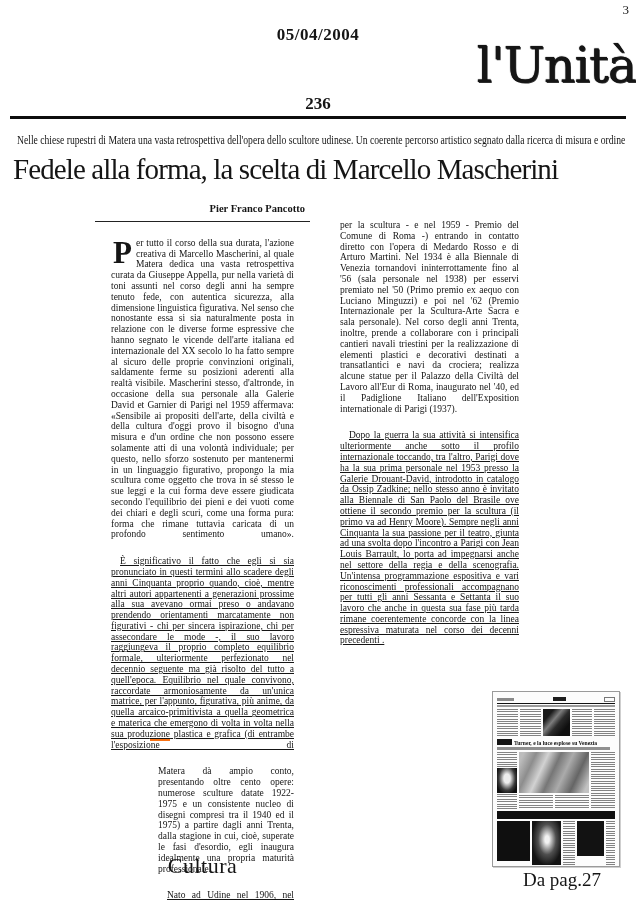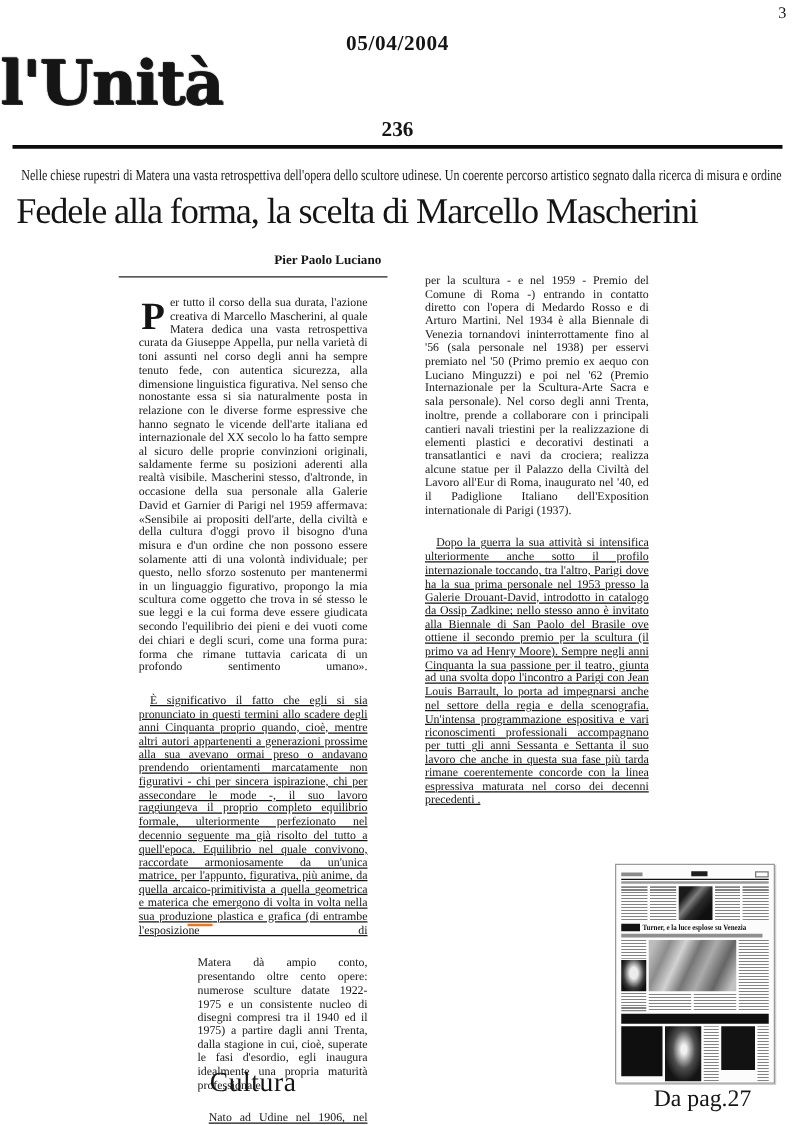--- a/index.html
+++ b/index.html
@@ -5,23 +5,23 @@
   html,body{margin:0;padding:0;background:#e8e8e8;}
   .page{
     position:relative;width:636px;height:900px;background:#ffffff;
     font-family:"Liberation Serif","DejaVu Serif",serif;color:#151515;
     overflow:hidden;margin:0 auto;
   }
   
   .pagenum{position:absolute;top:2px;right:7px;font-size:13px;}
   .hdr-date{position:absolute;top:25px;left:0;width:100%;text-align:center;
     font-size:17px;font-weight:bold;letter-spacing:.5px;}
-  .masthead{position:absolute;top:40px;left:0;width:100%;text-align:left;
+  .masthead{position:absolute;top:40px;left:0;width:100%;text-align:right;
     font-family:"DejaVu Serif","Liberation Serif",serif;
-    font-size:49px;line-height:52px;font-weight:bold;letter-spacing:-1px;
+    font-size:49px;line-height:52px;font-weight:normal;letter-spacing:-1px;
     text-shadow:0 0 1px #000, 1px 1px 0 #333;}
   .hdr-edition{position:absolute;top:94px;left:0;width:100%;text-align:center;
     font-size:17px;font-weight:bold;}
   .top-rule{position:absolute;top:116px;left:10px;width:616px;height:3px;background:#0d0d0d;}
   
   .strapline{position:absolute;top:133px;left:17px;width:760px;
     font-size:12.2px;white-space:nowrap;transform:scaleX(0.79);transform-origin:0 0;}
   .headline{position:absolute;top:152px;left:13px;width:620px;
     font-size:29px;letter-spacing:-.9px;line-height:34px;white-space:nowrap;}
   
@@ -94,21 +94,21 @@
   <div class="hdr-date">05/04/2004</div>
   <div class="masthead">l'Unità</div>
   <div class="hdr-edition">236</div>
   <div class="top-rule"></div>
 
   <div class="strapline">Nelle chiese rupestri di Matera una vasta retrospettiva dell'opera dello scultore udinese. Un coerente percorso artistico segnato dalla ricerca di misura e ordine</div>
   <h1 class="headline" style="margin:0;font-weight:normal;">Fedele alla forma, la scelta di Marcello Mascherini</h1>
 
   <div class="cols">
     <div class="col col1">
-      <div class="byline">Pier Paolo Luciano</div>
+      <div class="byline">Pier Franco Pancotto</div>
       <div class="byline-rule"></div>
       <div class="seg cont">
         <span class="dropcap">P</span><span>er tutto il corso della sua durata, l'azione creativa di Marcello Mascherini, al quale Matera dedica una vasta retrospettiva curata da Giuseppe Appella, pur nella varietà di toni assunti nel corso degli anni ha sempre tenuto fede, con autentica sicurezza, alla dimensione linguistica figurativa. Nel senso che nonostante essa si sia naturalmente posta in relazione con le diverse forme espressive che hanno segnato le vicende dell'arte italiana ed internazionale del XX secolo lo ha fatto sempre al sicuro delle proprie convinzioni originali, saldamente ferme su posizioni aderenti alla realtà visibile. Mascherini stesso, d'altronde, in occasione della sua personale alla Galerie David et Garnier di Parigi nel 1959 affermava: «Sensibile ai propositi dell'arte, della civiltà e della cultura d'oggi provo il bisogno d'una misura e d'un ordine che non possono essere solamente atti di una volontà individuale; per questo, nello sforzo sostenuto per mantenermi in un linguaggio figurativo, propongo la mia scultura come oggetto che trova in sé stesso le sue leggi e la cui forma deve essere giudicata secondo l'equilibrio dei pieni e dei vuoti come dei chiari e degli scuri, come una forma pura: forma che rimane tuttavia caricata di un profondo sentimento umano».</span>
       </div>
       <div class="seg para cont">È significativo il fatto che egli si sia pronunciato in questi termini allo scadere degli anni Cinquanta proprio quando, cioè, mentre altri autori appartenenti a generazioni prossime alla sua avevano ormai preso o andavano prendendo orientamenti marcatamente non figurativi - chi per sincera ispirazione, chi per assecondare le mode -, il suo lavoro raggiungeva il proprio completo equilibrio formale, ulteriormente perfezionato nel decennio seguente ma già risolto del tutto a quell'epoca. Equilibrio nel quale convivono, raccordate armoniosamente da un'unica matrice, per l'appunto, figurativa, più anime, da quella arcaico-primitivista a quella geometrica e materica che emergono di volta in volta nella sua produ<span class="pen-underline">zione</span> plastica e grafica (di entrambe l'esposizione di</div>
       <div class="seg inset">Matera dà ampio conto, presentando oltre cento opere: numerose sculture datate 1922-1975 e un consistente nucleo di disegni compresi tra il 1940 ed il 1975) a partire dagli anni Trenta, dalla stagione in cui, cioè, superate le fasi d'esordio, egli inaugura idealmente una propria maturità professionale.</div>
       <div class="seg inset para cont">Nato ad Udine nel 1906, nel 1912 Mascherini si trasferisce con la famiglia a Trieste ove tranne qualche intervallo, come quello ad Isernia avvenuto in coincidenza col primo conflitto mondiale, spende l'intera sua esistenza fino al 1983, anno in cui la morte lo coglie a Padova. A Trieste frequenta la sezione «scultori</div>
       <div class="seg cont">ornatisti» dell'Istituto Tecnico Industriale Alessandro Volta ove è allievo di Alfonso Canciani e, quasi contemporaneamente, entra come apprendista nello studio di Franco Atschko; nel 1925 esordisce ad una collettiva promossa dal Circolo Artistico seguita da altre mostre, compresa una individuale al Circolo Alessandro Manzoni (con Oreste Dorbes). Nel 1931 partecipa alla Quadriennale di Roma (sarà presente a tutte le edizioni fino alla decima del '72, con sale personali nel 1943 - Premio</div>
     </div>
     <div class="col col2">

